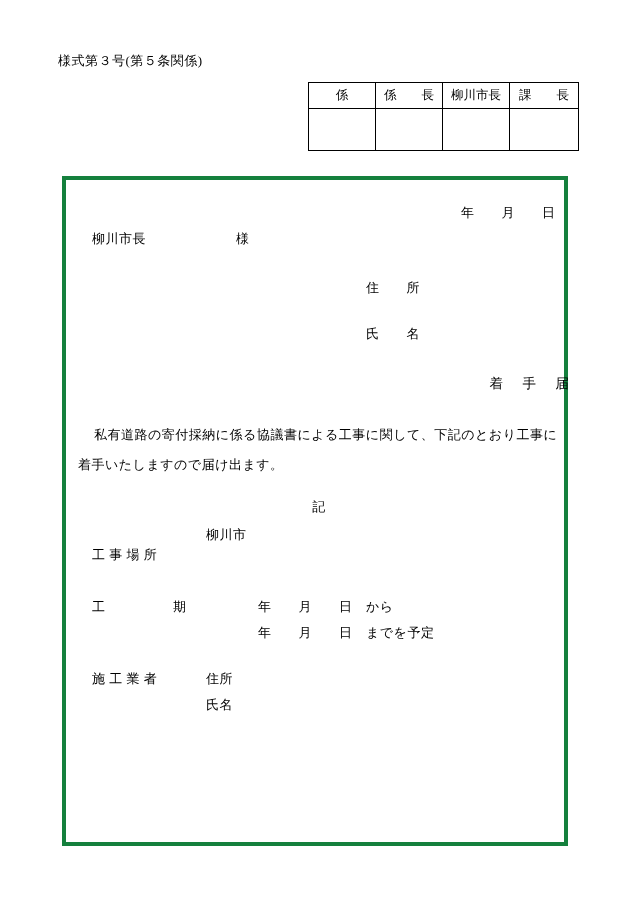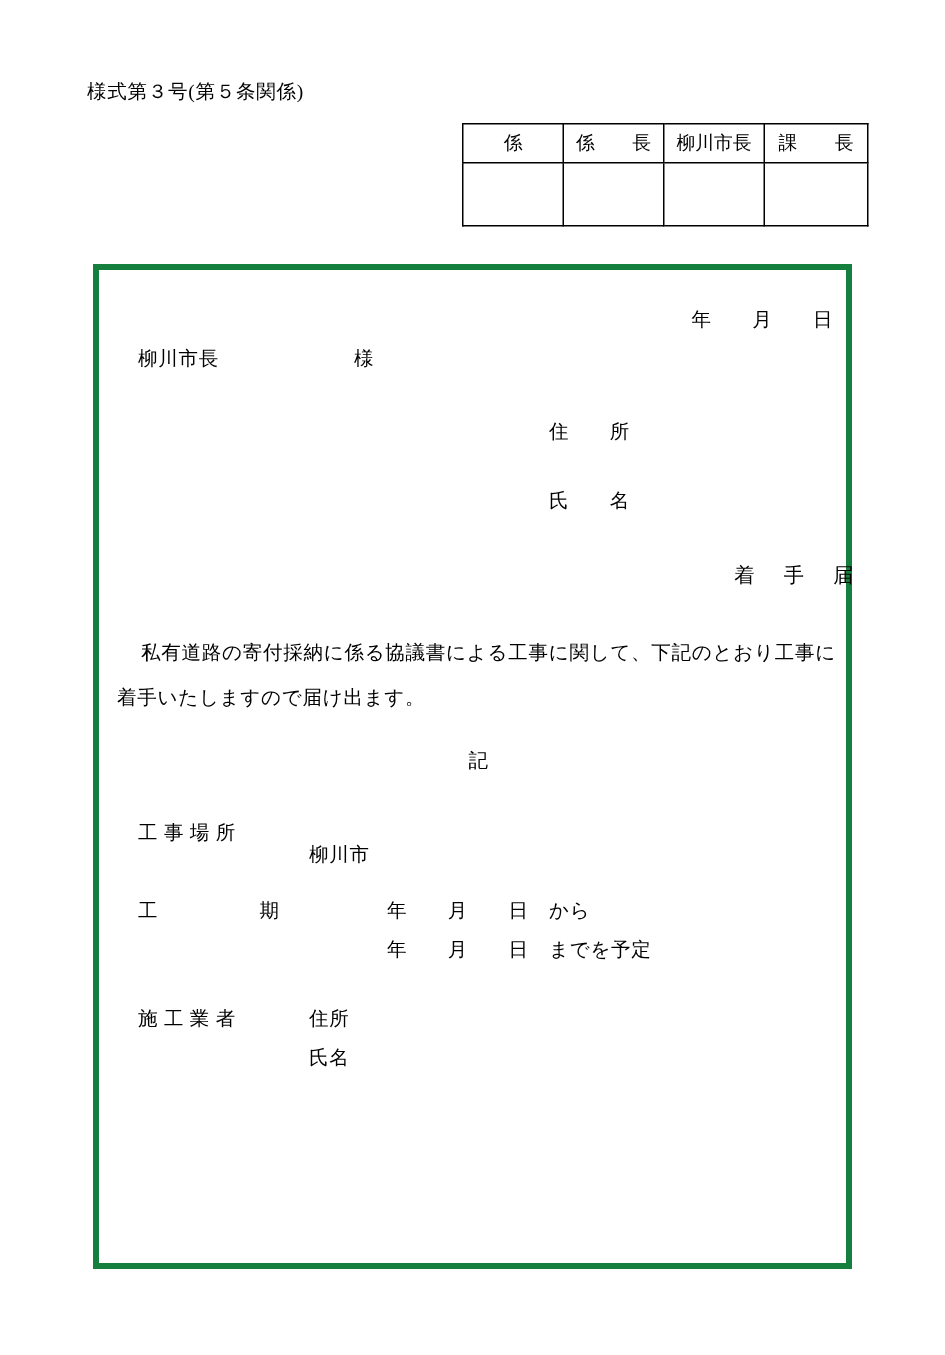--- a/index.html
+++ b/index.html
@@ -97,21 +97,21 @@
   .body-p2 { left: 12px; top: 276px; }
 
   .ki {
     left: 0; top: 318px;
     width: 506px;
     text-align: center;
     font-size: 13px;
   }
 
   .field-site-label { left: 26px; top: 366px; }
-  .field-site-value { left: 140px; top: 381px; }
+  .field-site-value { left: 140px; top: 346px; }
 
   .field-term-label { left: 26px; top: 418px; }
   .field-term-value1 { left: 192px; top: 418px; }
   .field-term-value2 { left: 192px; top: 444px; }
 
   .field-contractor-label { left: 26px; top: 490px; }
   .field-contractor-addr-label { left: 140px; top: 490px; }
   .field-contractor-name-label { left: 140px; top: 516px; }
 </style>
 </head>

